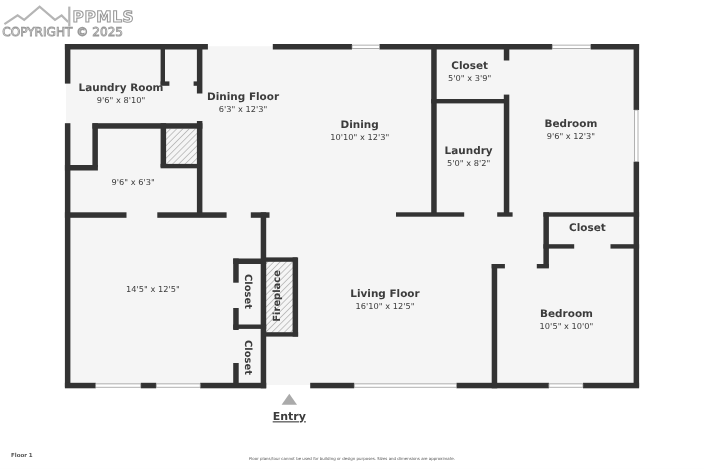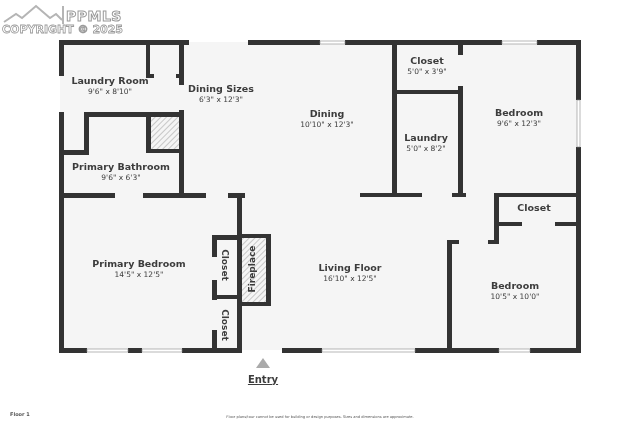--- a/index.html
+++ b/index.html
@@ -1,20 +1,20 @@
 <!DOCTYPE html>
 <html><head>
   <meta charset="utf-8">
   <style>
     html, body { margin: 0; padding: 0; background: #ffffff; }
     body { width: 640px; height: 426px; position: relative; overflow: hidden; font-family: "DejaVu Sans", sans-serif; }
     #plan { position: absolute; left: 0; top: 0; width: 640px; height: 426px; }
     .wm { position: absolute; left: 2px; top: 2px; width: 130px; height: 34px; }
     .wm-brand { position: absolute; left: 64px; top: 6px; font-family: "DejaVu Sans", sans-serif; font-size: 14px; font-weight: bold; color: #ffffff; -webkit-text-stroke: 1px #9a9a9a; letter-spacing: 0.5px; text-align: right; }
-    .wm-copy { position: absolute; left: 0px; top: 21px; font-family: "DejaVu Sans", sans-serif; font-size: 11px; font-weight: bold; color: #ffffff; -webkit-text-stroke: 0.8px #9a9a9a; white-space: nowrap; }
+    .wm-copy { position: absolute; left: 0px; top: 21px; font-family: "DejaVu Sans", sans-serif; font-size: 11px; font-weight: normal; color: #ffffff; -webkit-text-stroke: 0.8px #9a9a9a; white-space: nowrap; }
     .wm-bar { position: absolute; left: 60px; top: 4px; width: 2px; height: 18px; background: #b5b5b5; }
     .lbl { position: absolute; text-align: center; color: #3c3c3c; white-space: nowrap; transform: translateX(-50%); }
     .lbl .name { font-size: 9.5px; font-weight: bold; display: block; line-height: 12px; }
     .lbl .dim { font-size: 7.5px; display: block; line-height: 10px; }
     .vlbl { position: absolute; font-size: 9px; font-weight: bold; color: #3c3c3c; white-space: nowrap; transform-origin: center center; }
     .entry { position: absolute; left: 263px; top: 374px; font-size: 10px; font-weight: bold; color: #3c3c3c; transform: translateX(-50%); text-decoration: underline; }
     .floor { position: absolute; left: 10px; top: 411px; font-size: 5px; font-weight: bold; color: #555; }
     .disc { position: absolute; left: 320px; top: 415px; font-size: 3.6px; color: #555; transform: translateX(-50%); white-space: nowrap; }
   </style>
 </head>
@@ -122,48 +122,46 @@
   <div class="wm-bar"></div>
   <div class="wm-brand">PPMLS</div>
   <div class="wm-copy">COPYRIGHT © 2025</div>
 </div>
 
 <div class="lbl" style="left:110px;top:75px">
   <span class="name">Laundry Room</span>
   <span class="dim">9'6" x 8'10"</span>
 </div>
 <div class="lbl" style="left:221px;top:83px">
-  <span class="name">Dining Sizes</span>
+  <span class="name">Dining Floor</span>
   <span class="dim">6'3" x 12'3"</span>
 </div>
 <div class="lbl" style="left:327px;top:108px">
   <span class="name">Dining</span>
   <span class="dim">10'10" x 12'3"</span>
 </div>
 <div class="lbl" style="left:427px;top:55px">
   <span class="name">Closet</span>
   <span class="dim">5'0" x 3'9"</span>
 </div>
 <div class="lbl" style="left:519px;top:107px">
   <span class="name">Bedroom</span>
   <span class="dim">9'6" x 12'3"</span>
 </div>
 <div class="lbl" style="left:121px;top:161px">
-  <span class="name">Primary Bathroom</span>
   <span class="dim">9'6" x 6'3"</span>
 </div>
 <div class="lbl" style="left:426px;top:132px">
   <span class="name">Laundry</span>
   <span class="dim">5'0" x 8'2"</span>
 </div>
 <div class="lbl" style="left:534px;top:202px">
   <span class="name">Closet</span>
 </div>
 <div class="lbl" style="left:139px;top:258px">
-  <span class="name">Primary Bedroom</span>
   <span class="dim">14'5" x 12'5"</span>
 </div>
 <div class="lbl" style="left:350px;top:262px">
   <span class="name">Living Floor</span>
   <span class="dim">16'10" x 12'5"</span>
 </div>
 <div class="lbl" style="left:515px;top:280px">
   <span class="name">Bedroom</span>
   <span class="dim">10'5" x 10'0"</span>
 </div>

